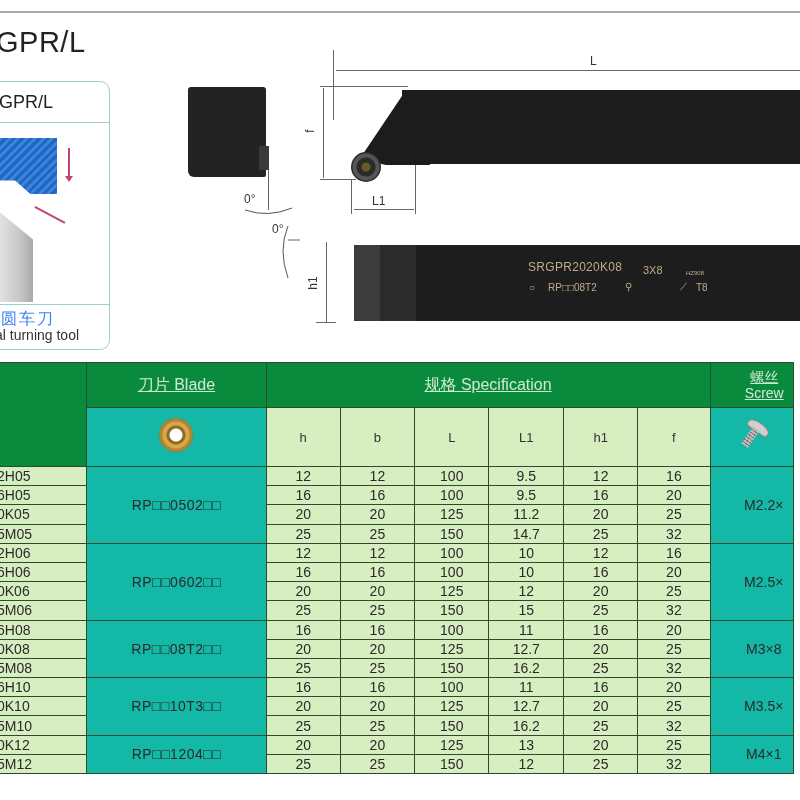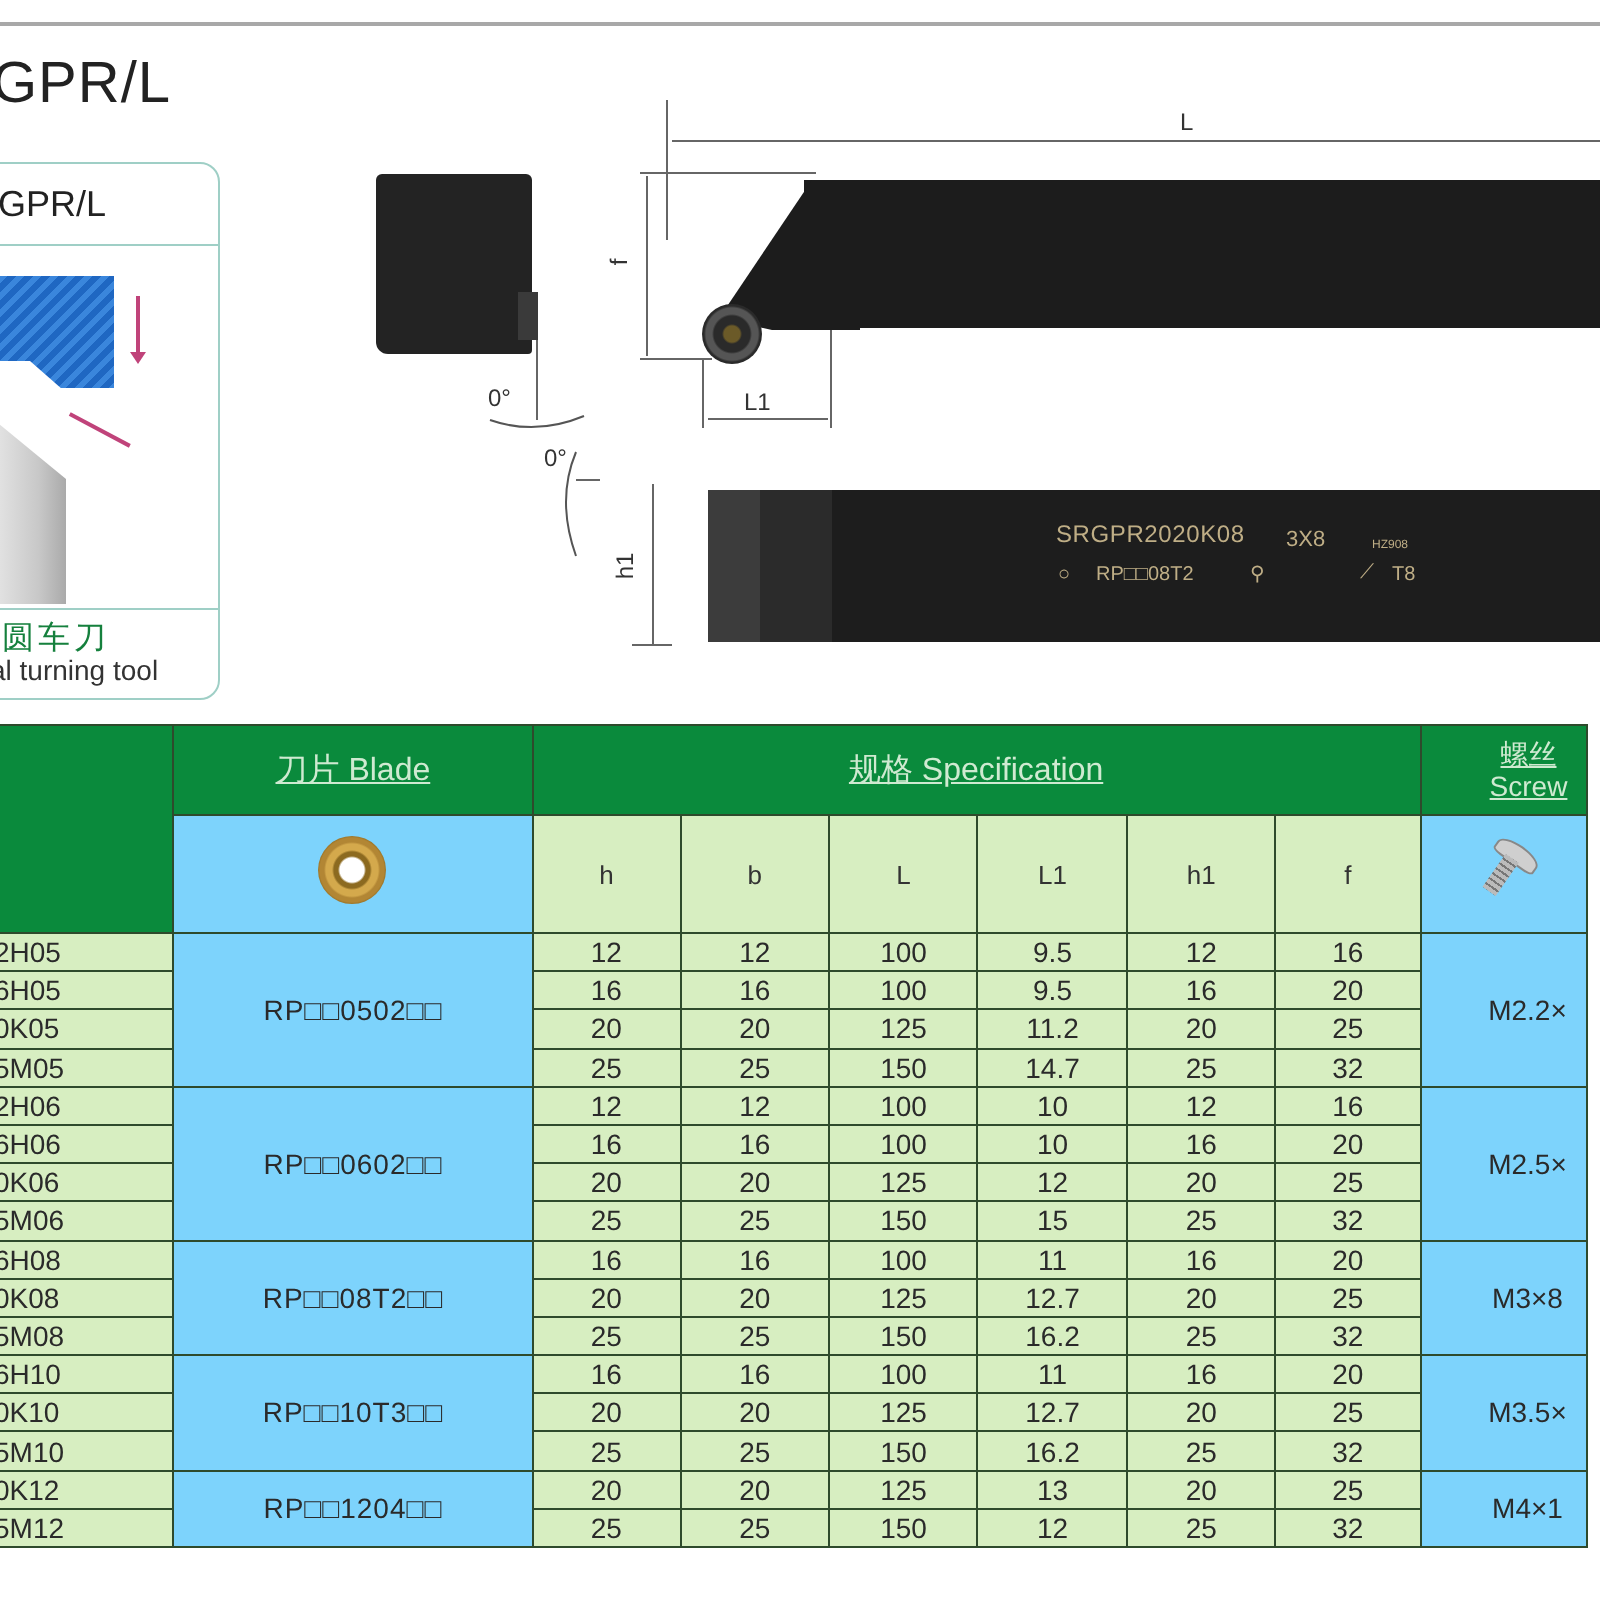--- a/index.html
+++ b/index.html
@@ -4,21 +4,21 @@
 <style>
   html,body{margin:0;padding:0;background:#fff;}
   body{width:800px;height:800px;position:relative;overflow:hidden;font-family:"Liberation Sans",sans-serif;color:#222;}
   .abs{position:absolute;}
   .top-rule{left:0;top:11px;width:800px;height:2px;background:#a8a8a8;}
   .title{left:-4px;top:26px;font-size:29px;color:#222;letter-spacing:0.5px;}
   .ref-box{left:-14px;top:81px;width:122px;height:267px;border:1.5px solid #9fcfc6;border-radius:10px;background:#fff;overflow:hidden;}
   .ref-head{position:absolute;left:0;top:0;width:100%;height:40px;border-bottom:1.5px solid #9fcfc6;}
   .ref-head span{position:absolute;left:12px;top:10px;font-size:18px;color:#222;}
   .ref-foot{position:absolute;left:0;bottom:0;width:100%;height:44px;border-top:1.5px solid #9fcfc6;}
-  .ref-foot .cn{position:absolute;left:14px;top:4px;font-size:16px;color:#15803d;letter-spacing:2px;}
+  .ref-foot .cn{position:absolute;left:14px;top:4px;font-size:16px;color:#3b82f6;letter-spacing:2px;}
   .ref-foot .en{position:absolute;left:8px;top:22px;font-size:14px;color:#333;white-space:nowrap;}
   .workpiece{position:absolute;left:0;top:56px;width:70px;height:56px;background:repeating-linear-gradient(135deg,#1f67c2 0 3px,#3a86dc 3px 6px);clip-path:polygon(0 0,100% 0,100% 100%,62% 100%,40% 76%,0 76%);}
   .toolbody{position:absolute;left:0;top:128px;width:46px;height:92px;background:linear-gradient(90deg,#f2f2f2,#c8c8c8 70%,#aaa);clip-path:polygon(0 0,22% 0,100% 32%,100% 100%,0 100%);}
   .arrow-v{position:absolute;left:81px;top:66px;width:1.5px;height:30px;background:#c0437a;}
   .arrow-v:after{content:"";position:absolute;left:-3px;bottom:-4px;border-left:4px solid transparent;border-right:4px solid transparent;border-top:6px solid #c0437a;}
   .arrow-d{position:absolute;left:48px;top:124px;width:34px;height:1.5px;background:#c0437a;transform:rotate(28deg);transform-origin:left center;}
   .insert-img{left:188px;top:87px;width:78px;height:90px;background:#232323;border-radius:3px 3px 2px 6px;}
   .insert-tab{left:259px;top:146px;width:10px;height:24px;background:#3a3a3a;}
   .dim-line{background:#666;}
   .dim-label{font-size:12px;color:#333;}
@@ -26,21 +26,21 @@
   .bar-neck{left:350px;top:90px;width:80px;height:75px;background:#1c1c1c;clip-path:polygon(70% 0,100% 0,100% 100%,45% 100%,12% 92%);}
   .bar-rp{left:351px;top:152px;width:30px;height:30px;border-radius:50%;background:radial-gradient(circle,#6b5a28 0 4px,#2a2a2a 5px 9px,#555 10px 13px,#2a2a2a 14px);}
   .bar-side{left:354px;top:245px;width:446px;height:76px;background:#1d1d1d;}
   .bar-side-tip{left:354px;top:245px;width:26px;height:76px;background:#3c3c3c;}
   .bar-side-seg{left:380px;top:245px;width:36px;height:76px;background:#2b2b2b;}
   .bar-text{font-family:"Liberation Sans",sans-serif;color:#bfae86;}
   table.spec{position:absolute;left:-6px;top:362px;border-collapse:collapse;table-layout:fixed;}
   table.spec td,table.spec th{border:1.5px solid #2e4a2c;padding:0;text-align:center;font-weight:normal;}
   .g{background:#0a8a3c;color:#cfead1;font-size:16px;}
   .lg{background:#d7eec1;}
-  .w{background:#7dd3fc;}
+  .w{background:#14b8a6;}
   .hdr1 th{height:44px;text-decoration:underline;}
   .hdr2 th,.hdr2 td{height:58px;}
   .row td{height:18.2px;font-size:14px;line-height:16px;color:#2a2a2a;}
   .model{text-align:left !important;padding-left:2px !important;font-size:14px;overflow:hidden;white-space:nowrap;}
   .blade-code{font-size:13px;color:#333;letter-spacing:0.5px;}
   .screw-code{font-size:13px;color:#333;white-space:nowrap;overflow:hidden;text-align:left;padding-left:24px !important;}
   .subhdr{font-size:13px;color:#333;}
   .rp-insert{display:inline-block;width:34px;height:34px;border-radius:50%;background:radial-gradient(circle,#fff 0 6px,#8c6a20 7px 9px,#d4a94c 10px 13px,#b28634 14px 16px,#9b7428 17px);}
   .screw-ic{display:inline-block;width:16px;height:30px;position:relative;transform:rotate(35deg);}
   .screw-ic:before{content:"";position:absolute;left:-3px;top:0;width:22px;height:8px;border-radius:50% 50% 20% 20%;background:#cfcfcf;border:1px solid #888;}

